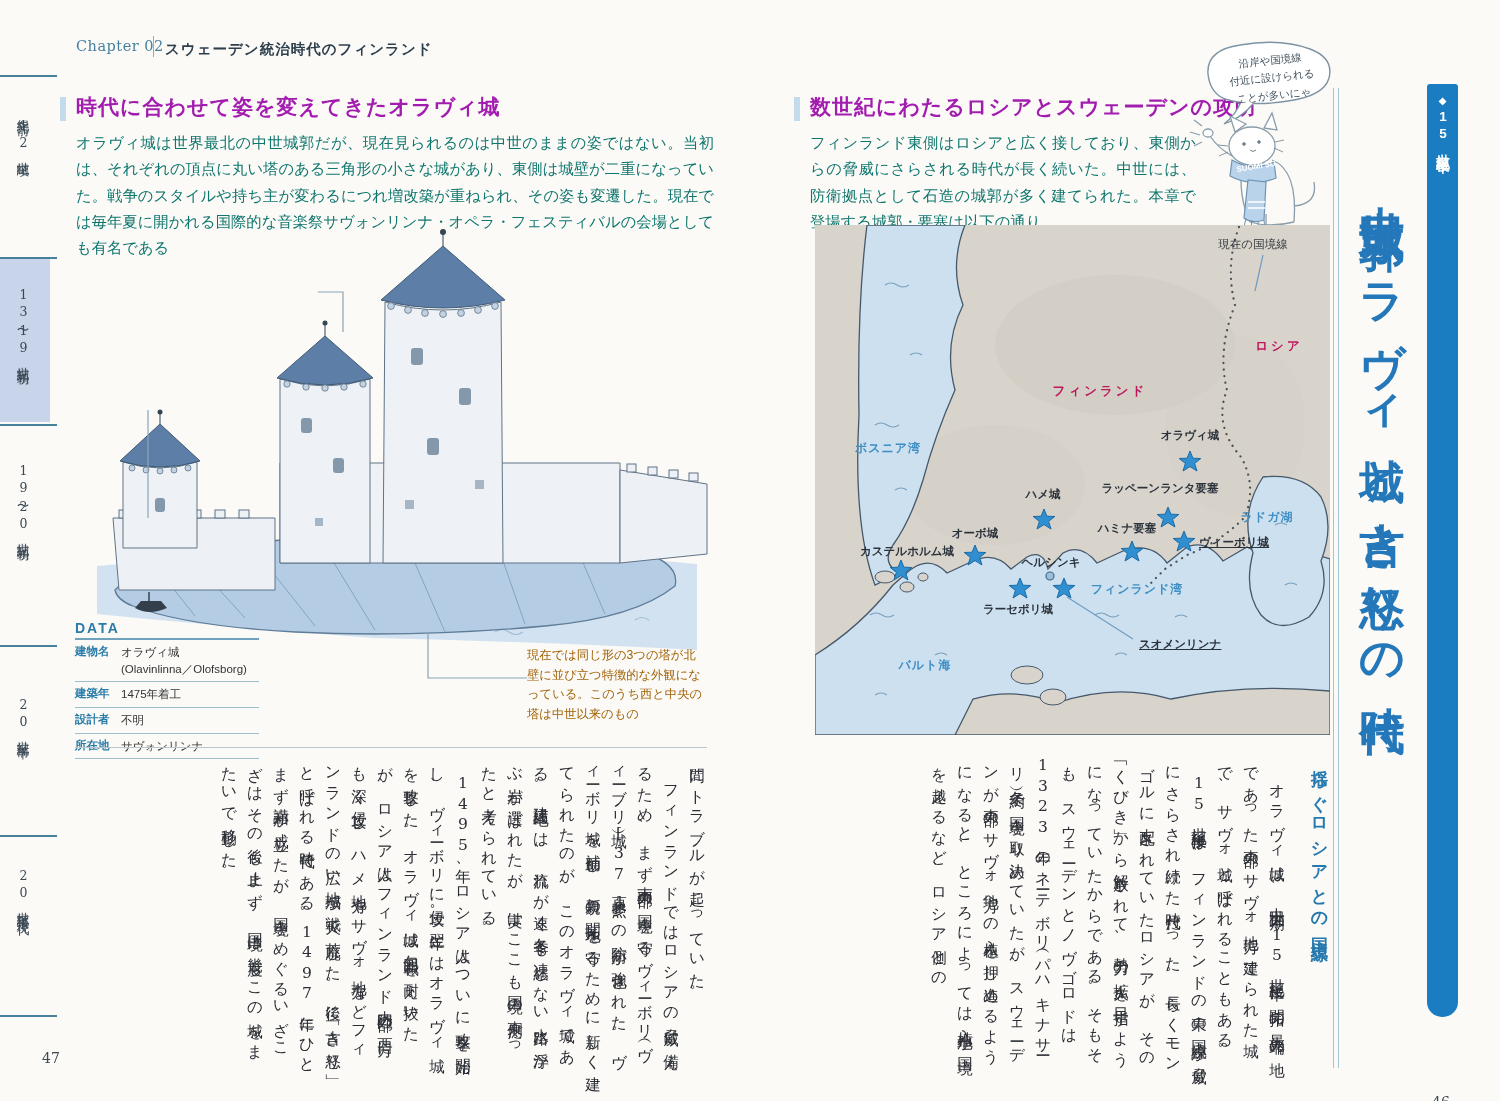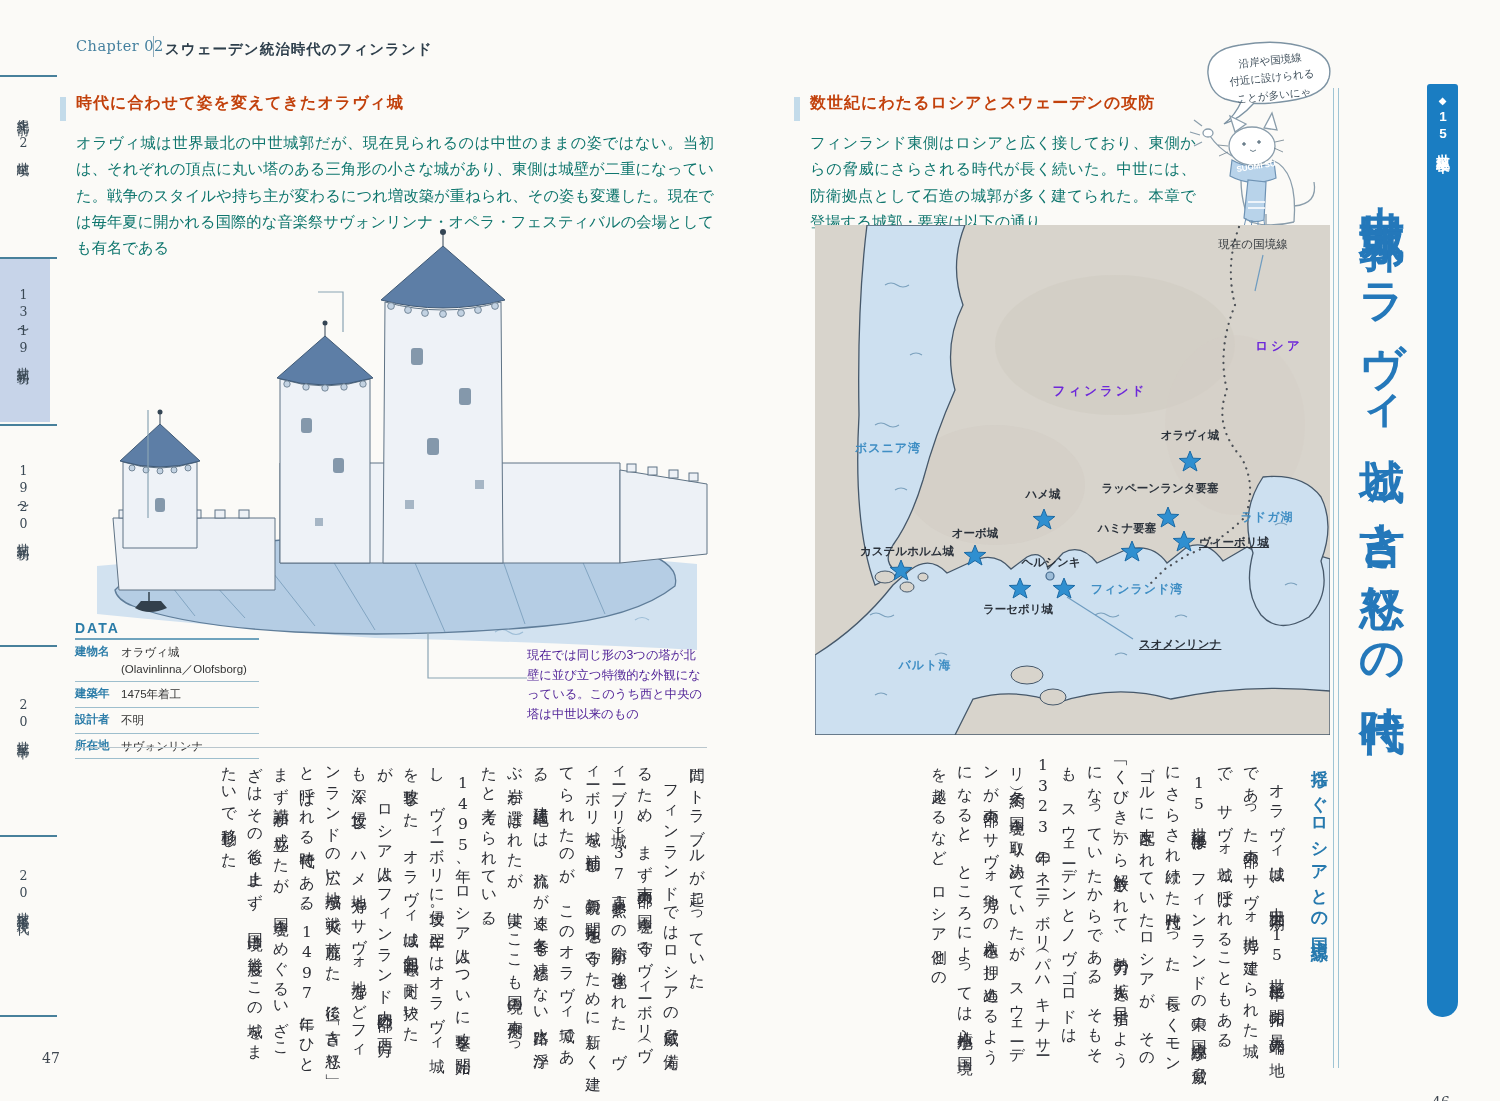--- a/index.html
+++ b/index.html
@@ -11,27 +11,27 @@
   .tl-item{position:absolute;left:14px;writing-mode:vertical-rl;text-orientation:upright;
            font-size:12.5px;letter-spacing:2px;color:#3a4854;}
   
   .chap{position:absolute;left:76px;top:38px;font-size:14.5px;color:#45809f;letter-spacing:.5px;}
   .chap-div{position:absolute;left:153px;top:36px;width:1px;height:21px;background:#8fadbd;}
   .chap-title{position:absolute;left:165px;top:40px;font-family:"Liberation Sans",sans-serif;
               font-weight:bold;font-size:14.5px;color:#2e3f4c;letter-spacing:1px;}
   
   .head-accent{position:absolute;width:6px;height:24px;background:#c3dbea;}
   .sec-head{position:absolute;font-family:"Liberation Sans",sans-serif;font-weight:bold;
-            font-size:16px;color:#c2410c;letter-spacing:1px;}
+            font-size:21px;color:#a21caf;letter-spacing:1px;}
   .intro{position:absolute;font-size:15.3px;line-height:1.72;color:#0f766e;text-align:justify;}
   
   .annot{position:absolute;font-size:12.3px;line-height:1.6;color:#3b454e;
          font-family:"Liberation Sans",sans-serif;}
   .ill-caption{position:absolute;left:527px;top:646px;width:176px;font-size:12.3px;line-height:1.6;
-         color:#4c1d95;font-family:"Liberation Sans",sans-serif;}
+         color:#a16207;font-family:"Liberation Sans",sans-serif;}
   .data-box{position:absolute;left:75px;top:620px;width:184px;font-family:"Liberation Sans",sans-serif;}
   .data-title{font-size:14px;font-weight:bold;color:#2b7ca8;letter-spacing:2px;
               border-bottom:2px solid #6fa3bd;padding-bottom:2px;}
   .data-row{display:flex;border-bottom:1px solid #9dbecd;padding:4px 0;font-size:11.5px;}
   .data-label{width:46px;color:#2b7ca8;font-weight:bold;flex:none;}
   .data-value{color:#333;white-space:pre-line;line-height:1.45;}
   
   .vflow{position:absolute;writing-mode:vertical-rl;}
   .body-v{font-size:15.5px;line-height:26px;letter-spacing:2.5px;color:#2c2e35;
           text-orientation:upright;white-space:pre-line;}
@@ -51,21 +51,21 @@
   .era-tab .diamond{display:block;color:#fff;font-size:10px;margin-top:11px;}
   .era-tab .label{display:inline-block;margin-top:3px;writing-mode:vertical-rl;text-orientation:upright;
             color:#fff;font-size:13.5px;font-weight:bold;font-family:"Liberation Sans",sans-serif;
             letter-spacing:2px;}
   
   .map{position:absolute;left:815px;top:225px;width:515px;height:510px;}
   .m-label{position:absolute;transform:translateX(-50%);font-family:"Liberation Sans",sans-serif;
            font-weight:bold;font-size:11.5px;color:#2b323b;white-space:nowrap;}
   .m-left{transform:none;text-decoration:underline;}
   .m-water{color:#3f8ec4;font-size:12px;letter-spacing:1px;}
-  .m-region{color:#6d28d9;font-size:12.5px;letter-spacing:3px;}
+  .m-region{color:#be185d;font-size:12.5px;letter-spacing:3px;}
   .m-border{color:#33383d;font-weight:normal;font-size:11.5px;}
   
   .cat-svg{position:absolute;left:1180px;top:36px;}
   .cat-speech{position:absolute;left:1210px;top:52px;width:124px;transform:rotate(-6deg);
       font-size:10.5px;line-height:1.65;text-align:center;color:#40505c;white-space:pre-line;
       font-family:"Liberation Sans",sans-serif;}
   
   .castle{position:absolute;left:75px;top:218px;}
   .pagenum{position:absolute;font-size:14px;color:#3f4750;}
 </style>

